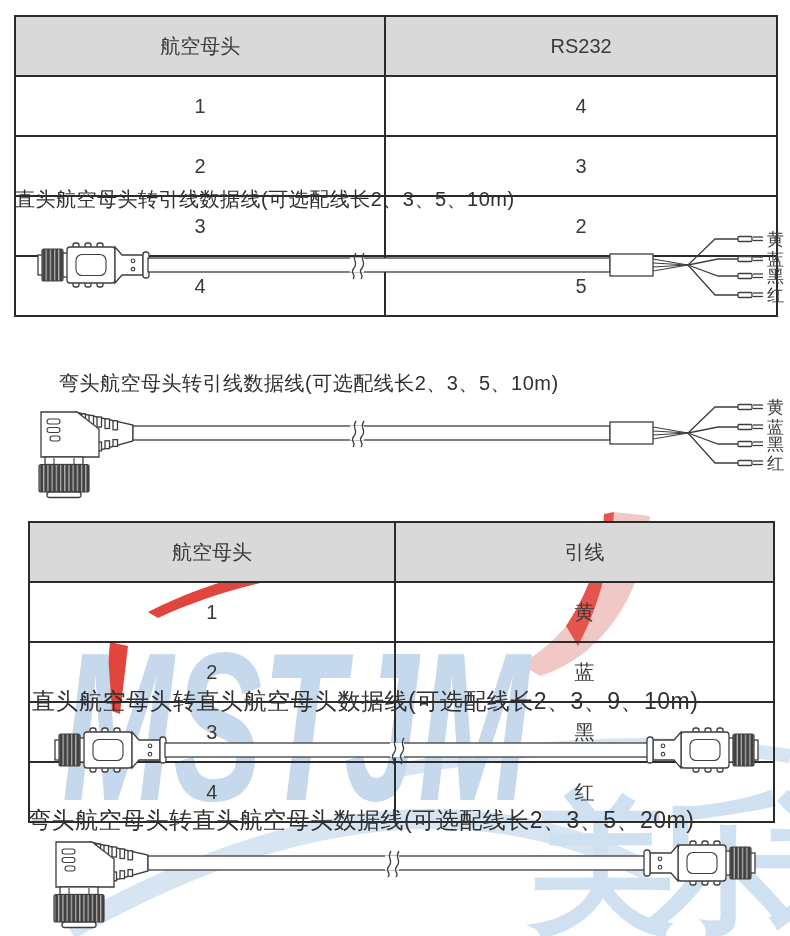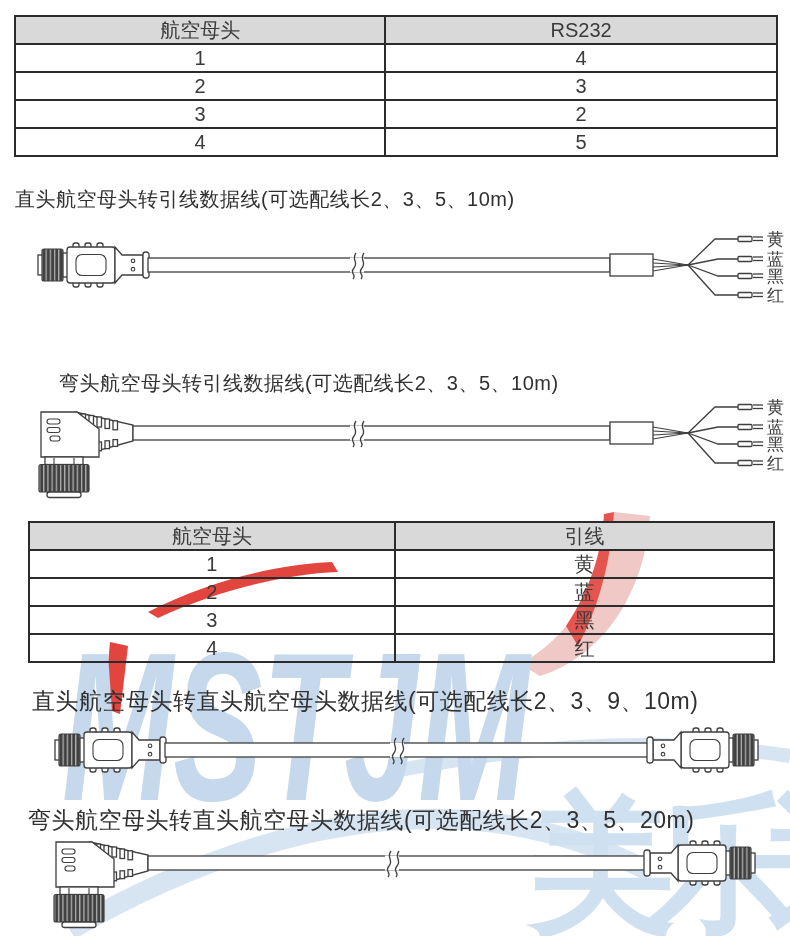--- a/index.html
+++ b/index.html
@@ -4,21 +4,21 @@
 <style>
   html,body{margin:0;padding:0;}
   body{
     width:790px;height:936px;position:relative;background:#ffffff;overflow:hidden;
     font-family:"Liberation Sans","DejaVu Sans",sans-serif;color:#3a3a3a;
   }
   
   table.spec{border-collapse:collapse;position:absolute;table-layout:fixed;background:transparent;}
   .spec th,.spec td{
     border:2px solid #2b2b2b;text-align:center;vertical-align:middle;
-    font-size:20px;font-weight:normal;color:#3a3a3a;height:26px;line-height:26px;padding:0;
+    font-size:20px;font-weight:normal;color:#3a3a3a;height:26px;line-height:26px;padding:16px;
   }
   .spec th{background:#d9d9d9;}
   
   .caption{position:absolute;white-space:nowrap;color:#303030;letter-spacing:0.5px;}
   .caption.small{font-size:20px;line-height:26px;}
   .caption.large{font-size:23px;line-height:30px;}
   
   svg{position:absolute;left:0;overflow:visible;}
   svg .shape{fill:#ffffff;stroke:#3e3e3e;stroke-width:1.3;}
   svg .ln{fill:none;stroke:#3e3e3e;stroke-width:1.3;}

